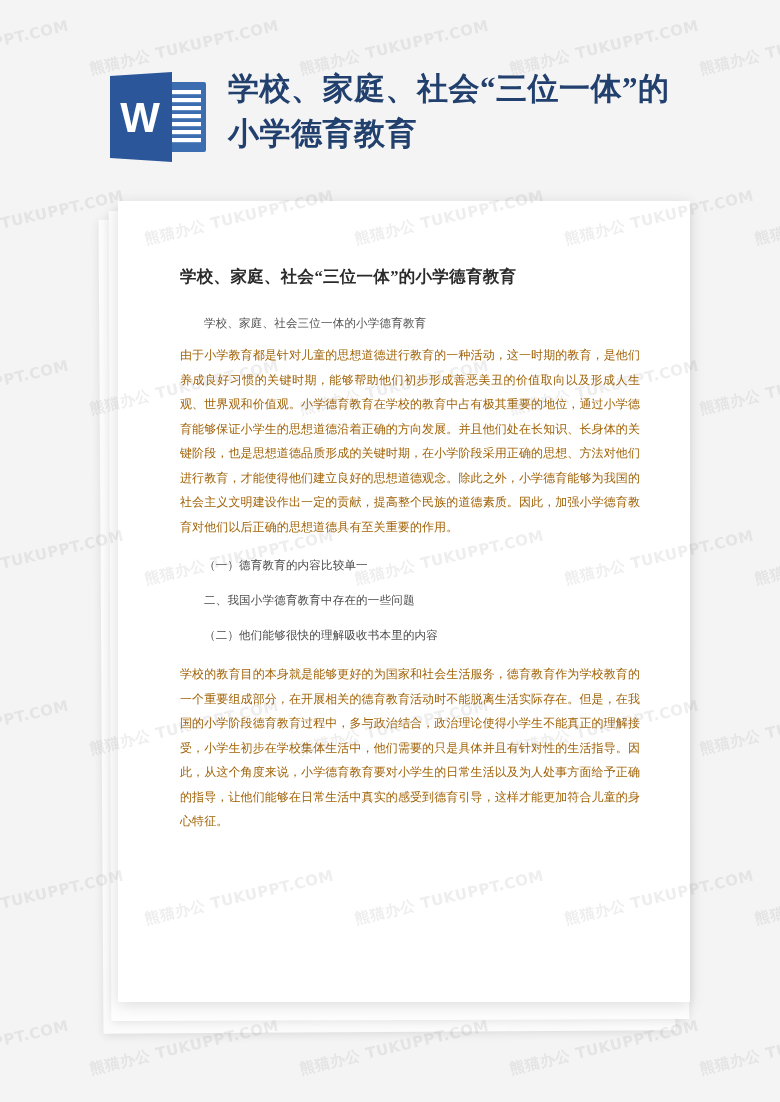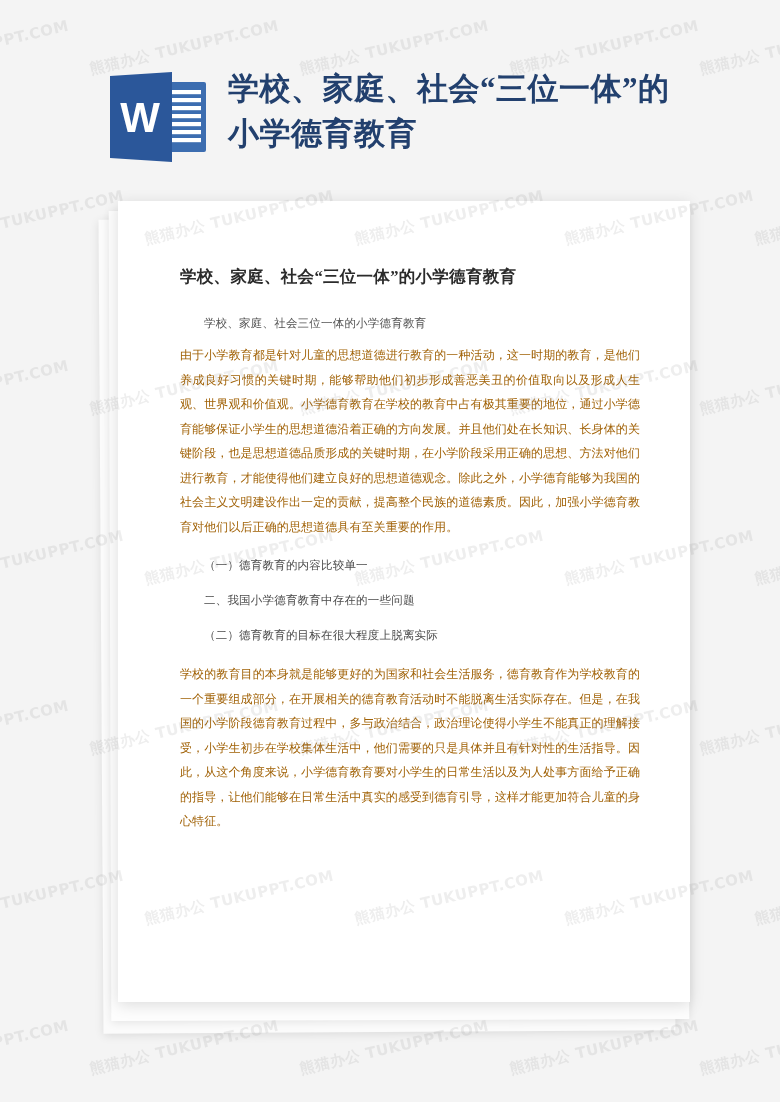--- a/index.html
+++ b/index.html
@@ -197,21 +197,21 @@
   <div class="subline">学校、家庭、社会三位一体的小学德育教育</div>
 
 
   <div class="para">由于小学教育都是针对儿童的思想道德进行教育的一种活动，这一时期的教育，是他们养成良好习惯的关键时期，能够帮助他们初步形成善恶美丑的价值取向以及形成人生观、世界观和价值观。小学德育教育在学校的教育中占有极其重要的地位，通过小学德育能够保证小学生的思想道德沿着正确的方向发展。并且他们处在长知识、长身体的关键阶段，也是思想道德品质形成的关键时期，在小学阶段采用正确的思想、方法对他们进行教育，才能使得他们建立良好的思想道德观念。除此之外，小学德育能够为我国的社会主义文明建设作出一定的贡献，提高整个民族的道德素质。因此，加强小学德育教育对他们以后正确的思想道德具有至关重要的作用。</div>
 
   <div class="heading">（一）德育教育的内容比较单一</div>
 
   <div class="heading">二、我国小学德育教育中存在的一些问题</div>
 
 
-  <div class="heading">（二）德育教育的目标在很大程度上脱离实际</div>
+  <div class="heading">（二）他们能够很快的理解吸收书本里的内容</div>
 
   <div class="para gap-top">学校的教育目的本身就是能够更好的为国家和社会生活服务，德育教育作为学校教育的一个重要组成部分，在开展相关的德育教育活动时不能脱离生活实际存在。但是，在我国的小学阶段德育教育过程中，多与政治结合，政治理论使得小学生不能真正的理解接受，小学生初步在学校集体生活中，他们需要的只是具体并且有针对性的生活指导。因此，从这个角度来说，小学德育教育要对小学生的日常生活以及为人处事方面给予正确的指导，让他们能够在日常生活中真实的感受到德育引导，这样才能更加符合儿童的身心特征。</div>
 
 </div>
 
 <div id="watermark-layer">
     <div class="wm" style="left: -120px; top: 60px; font-size: 15px;">熊猫办公 TUKUPPT.COM</div>
     <div class="wm" style="left: 90px; top: 60px; font-size: 15px;">熊猫办公 TUKUPPT.COM</div>
     <div class="wm" style="left: 300px; top: 60px; font-size: 15px;">熊猫办公 TUKUPPT.COM</div>
     <div class="wm" style="left: 510px; top: 60px; font-size: 15px;">熊猫办公 TUKUPPT.COM</div>

